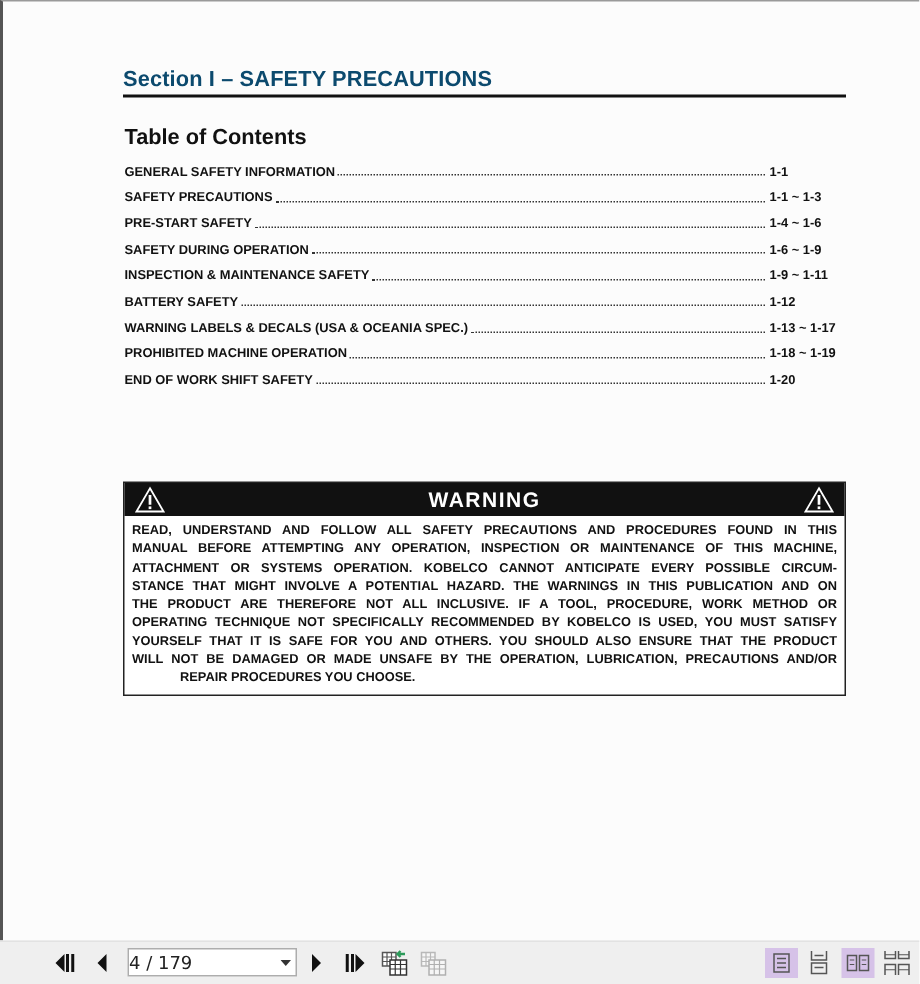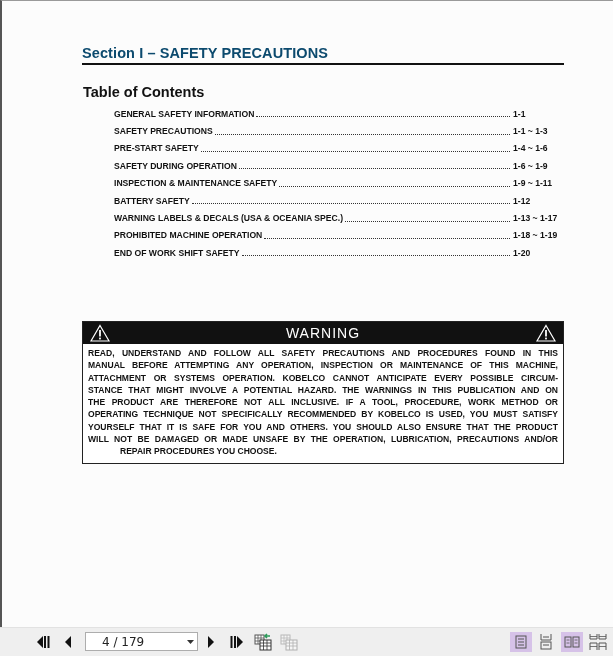--- a/index.html
+++ b/index.html
@@ -33,40 +33,40 @@
       font-weight: bold; font-size: 14.5px; color: #111;
     }
     .toc {
       position: absolute; left: 81px; top: 104px; width: 482px;
     }
     .toc-row {
       position: relative; height: 17.4px;
       display: flex; align-items: center;
       font-size: 8.6px; font-weight: bold; color: #111;
     }
-    .toc-label { white-space: nowrap; margin-left: 31px; }
+    .toc-label { white-space: nowrap; }
     .toc-dots {
       flex: 1; margin: 0 3px 0 2px; height: 8px;
       border-bottom: 1px dotted #333; transform: translateY(-1px);
       max-width: 100%;
     }
     .toc-page {
       width: 52px; white-space: nowrap; flex: none;
     }
     .warning-box {
       position: absolute; left: 80px; top: 320px; width: 482px; height: 143px;
       border: 1.5px solid #222; box-sizing: border-box; background: #fff;
     }
     .warning-header {
       height: 22px; background: #111; color: #fff;
       display: flex; align-items: center; justify-content: center;
       position: relative;
     }
     .warning-title {
-      font-weight: normal; font-size: 14px; letter-spacing: 1px;
+      font-weight: bold; font-size: 14px; letter-spacing: 1px;
     }
     .warn-icon {
       position: absolute; top: 2px; width: 20px; height: 18px;
     }
     .warn-icon.left { left: 7px; }
     .warn-icon.right { right: 7px; }
     .warning-body {
       padding: 3px 5px 0 5px;
       font-size: 8.55px; font-weight: bold; color: #111;
       line-height: 12.3px; text-align: justify;
@@ -82,21 +82,21 @@
       position: absolute; top: 4px; height: 20px; width: 20px;
       display: flex; align-items: center; justify-content: center;
       cursor: pointer;
     }
     .page-select {
       position: absolute; left: 85px; top: 4px; width: 113px; height: 19px;
       background: #fff; border: 1px solid #adadad; box-sizing: border-box;
       display: flex; align-items: center;
       font-family: "DejaVu Sans", sans-serif; font-size: 12px; color: #222;
     }
-    .page-select .val { padding-left: 16px; flex: 1; }
+    .page-select .val { padding-left: 0; flex: 1; }
     .page-select .caret { width: 14px; display: flex; justify-content: center; }
     .view-btn { position: absolute; top: 4px; width: 22px; height: 20px;
       display: flex; align-items: center; justify-content: center; cursor: pointer; }
     .view-btn.active { background: #d6c2e8; }
   </style>
 </head>
 <body>
 
 <div class="viewer">
   <div class="page">

